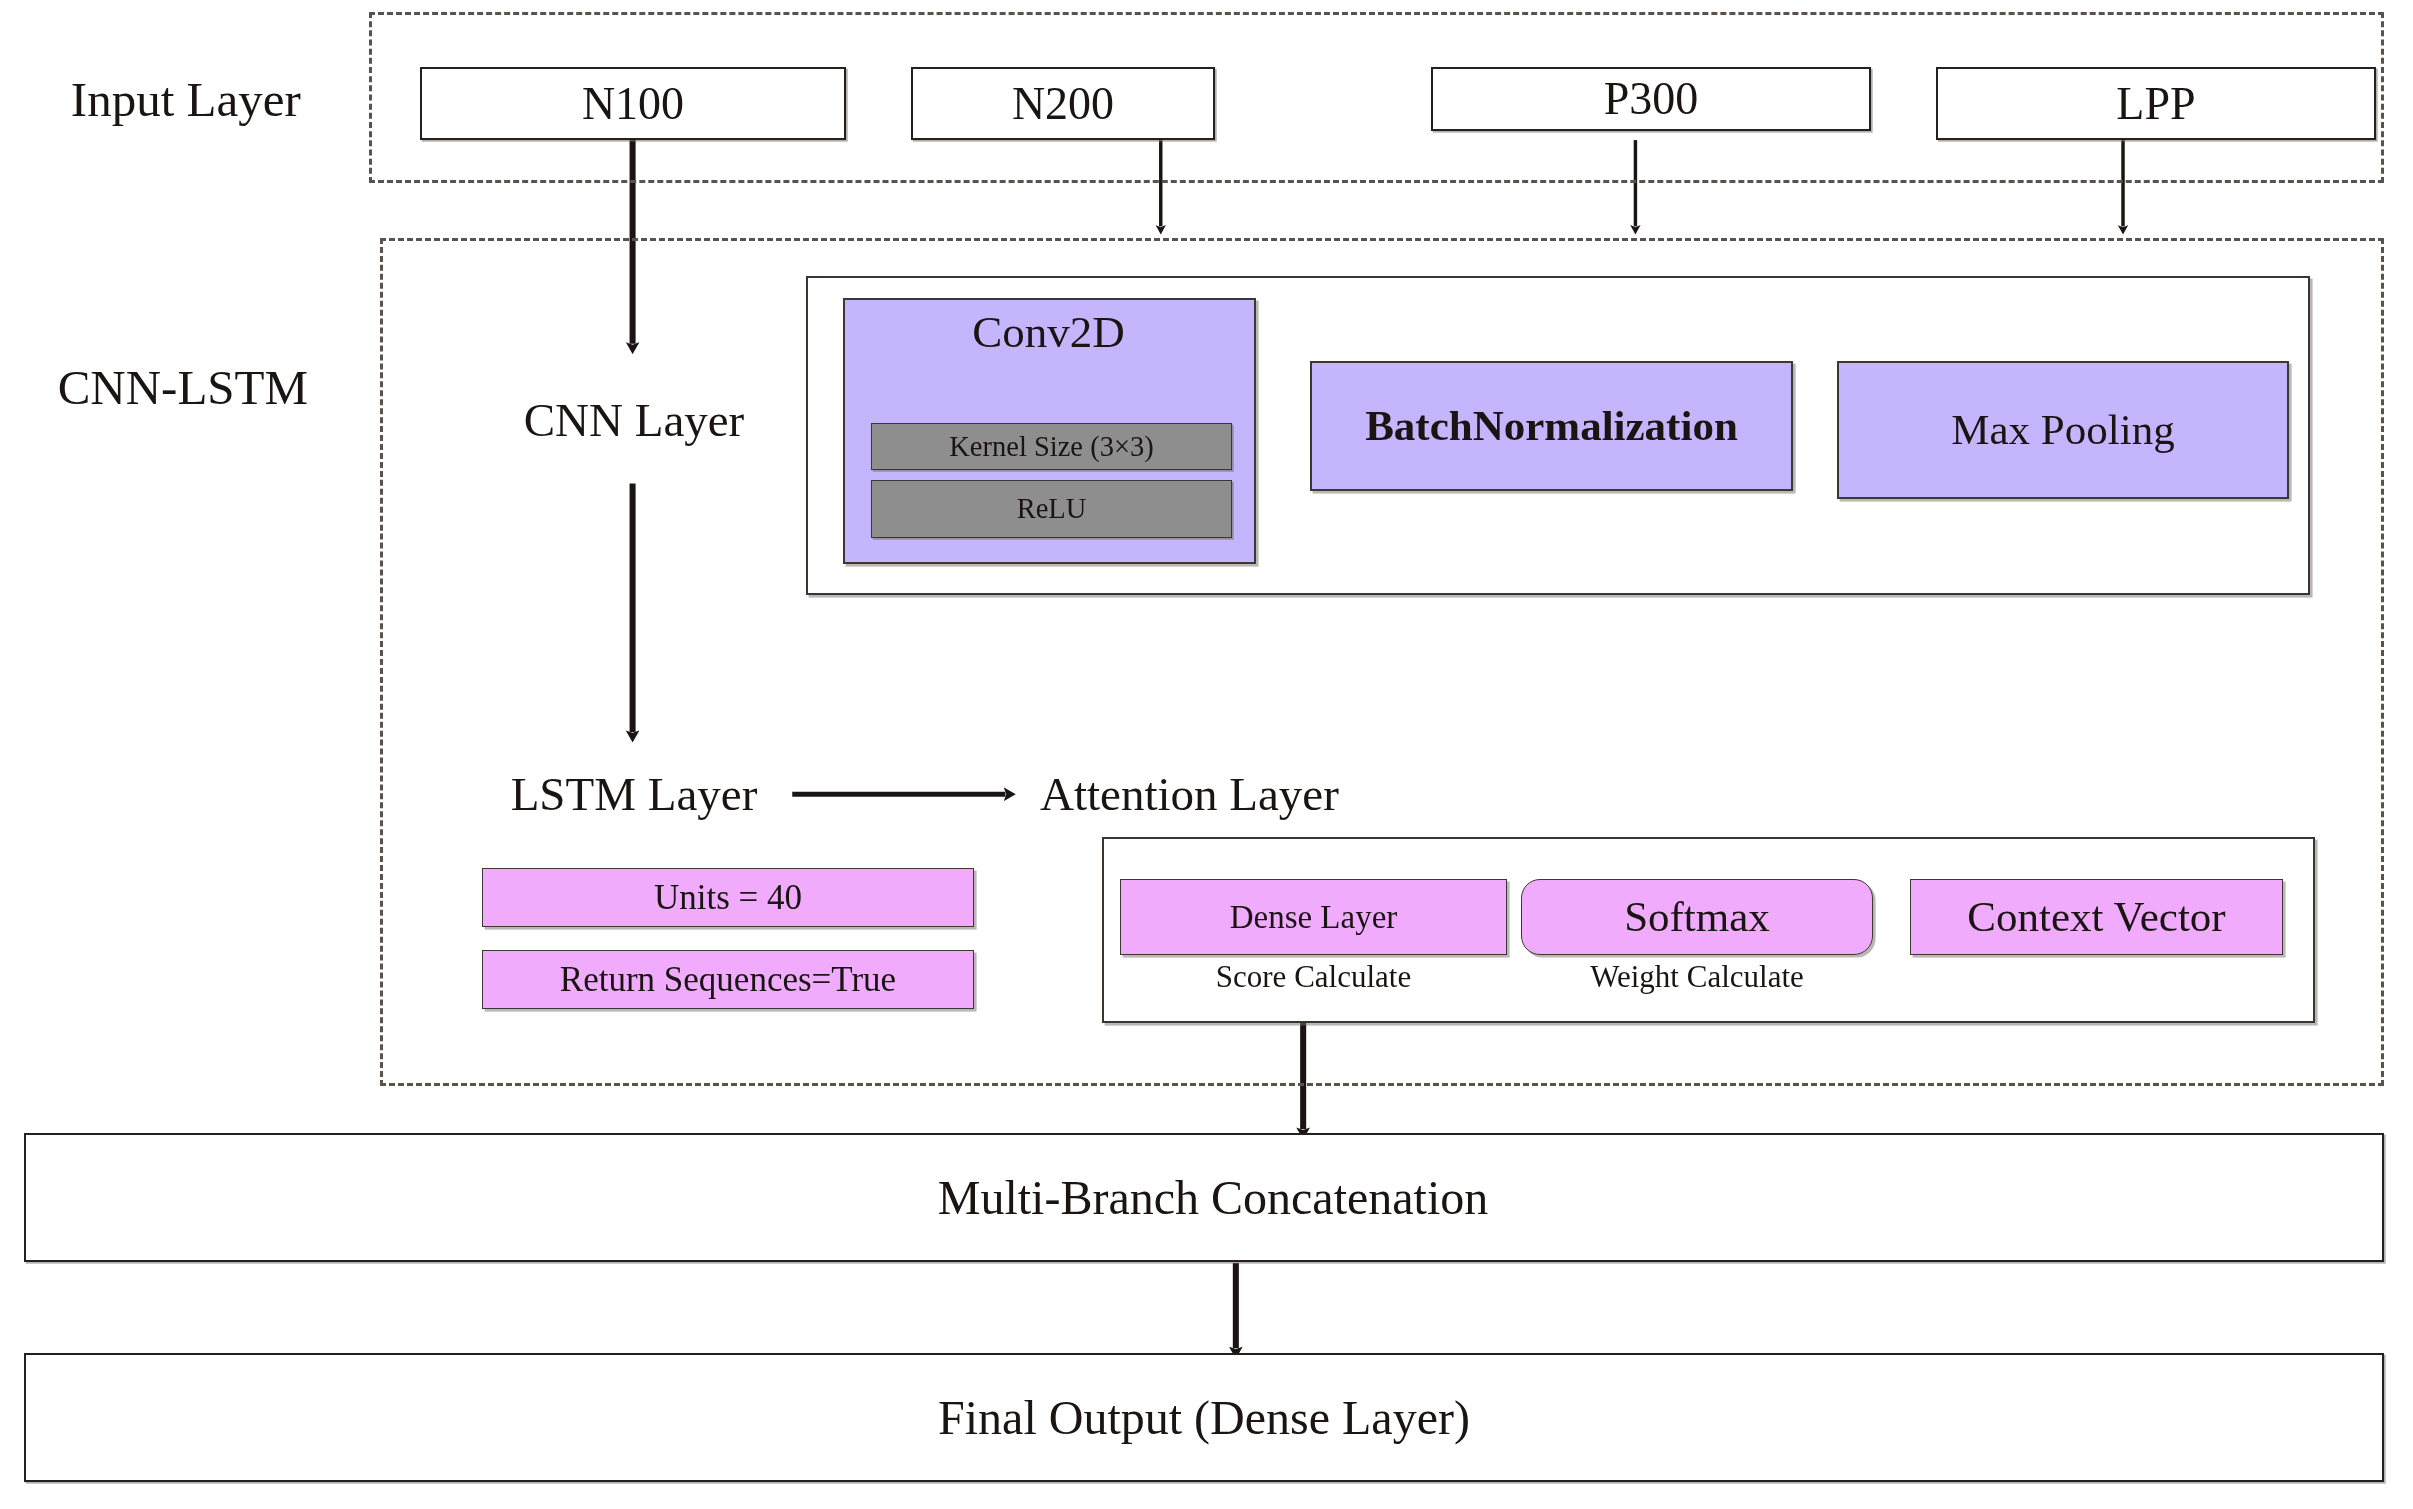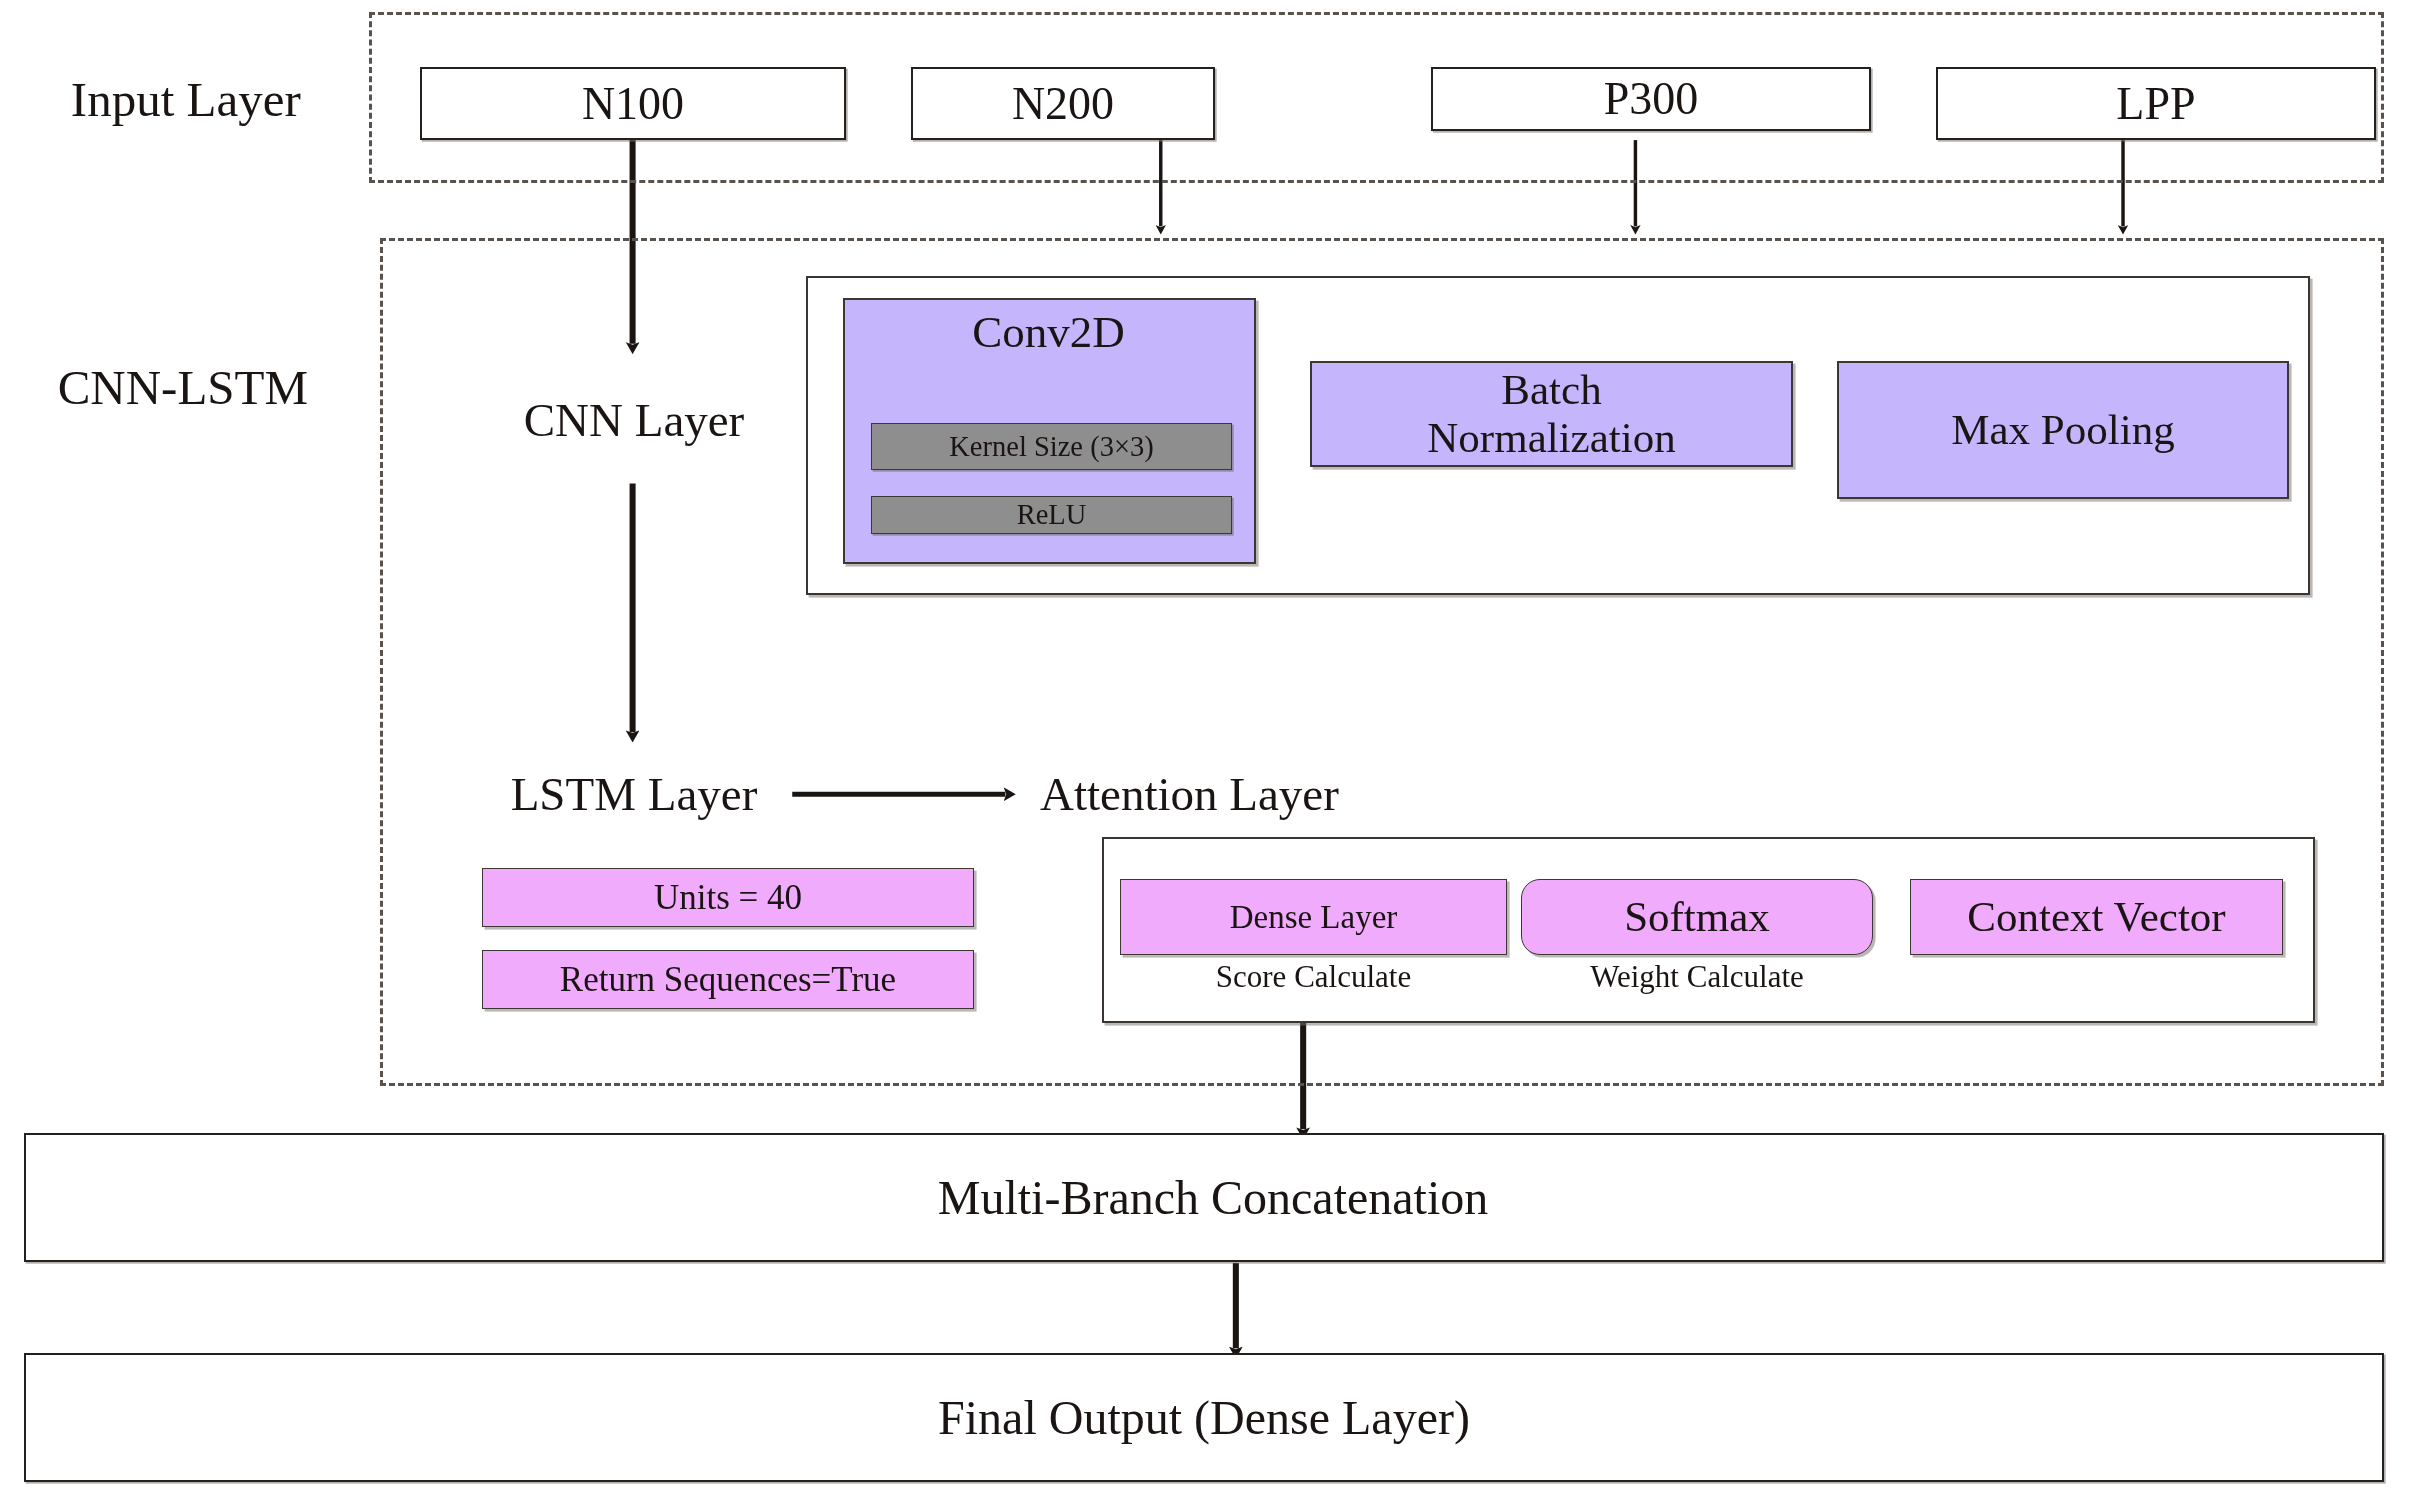--- a/index.html
+++ b/index.html
@@ -92,26 +92,26 @@
             box-shadow:2.6px 2.6px 0 0 rgba(120,112,105,.5);"></div>
 
 <div class="abs gbox-light" style="left:843px;top:298px;width:413px;height:266px;">
   <div class="abs ctr lbl" style="left:0px;top:5.2px;width:407px;height:54px;font-size:45px;">Conv2D</div>
 
 
   <div class="abs gbox-dark ctr" style="left:26px;top:123px;width:361px;height:47px;">
     <span class="lbl" style="font-size:28.5px;">Kernel Size (3×3)</span>
   </div>
 
-  <div class="abs gbox-dark ctr" style="left:26px;top:196px;width:361px;height:38px;">
+  <div class="abs gbox-dark ctr" style="left:26px;top:180px;width:361px;height:58px;">
     <span class="lbl" style="font-size:28.5px;">ReLU</span>
   </div>
 </div>
 
-<div class="abs gbox-light ctr" style="left:1310px;top:361px;width:483px;height:106px;flex-direction:column;">
+<div class="abs gbox-light ctr" style="left:1310px;top:361px;width:483px;height:130px;font-weight:bold;">
   <span class="lbl" style="font-size:43px;">Batch</span>
   <span class="lbl" style="font-size:43px;">Normalization</span>
 </div>
 
 <div class="abs gbox-light ctr" style="left:1837px;top:361px;width:452px;height:138px;">
   <span class="lbl" style="font-size:43px;">Max Pooling</span>
 </div>
 
 <div class="abs ctr lbl" style="left:470px;top:767px;width:328px;height:54px;font-size:47px;">LSTM Layer</div>
 

